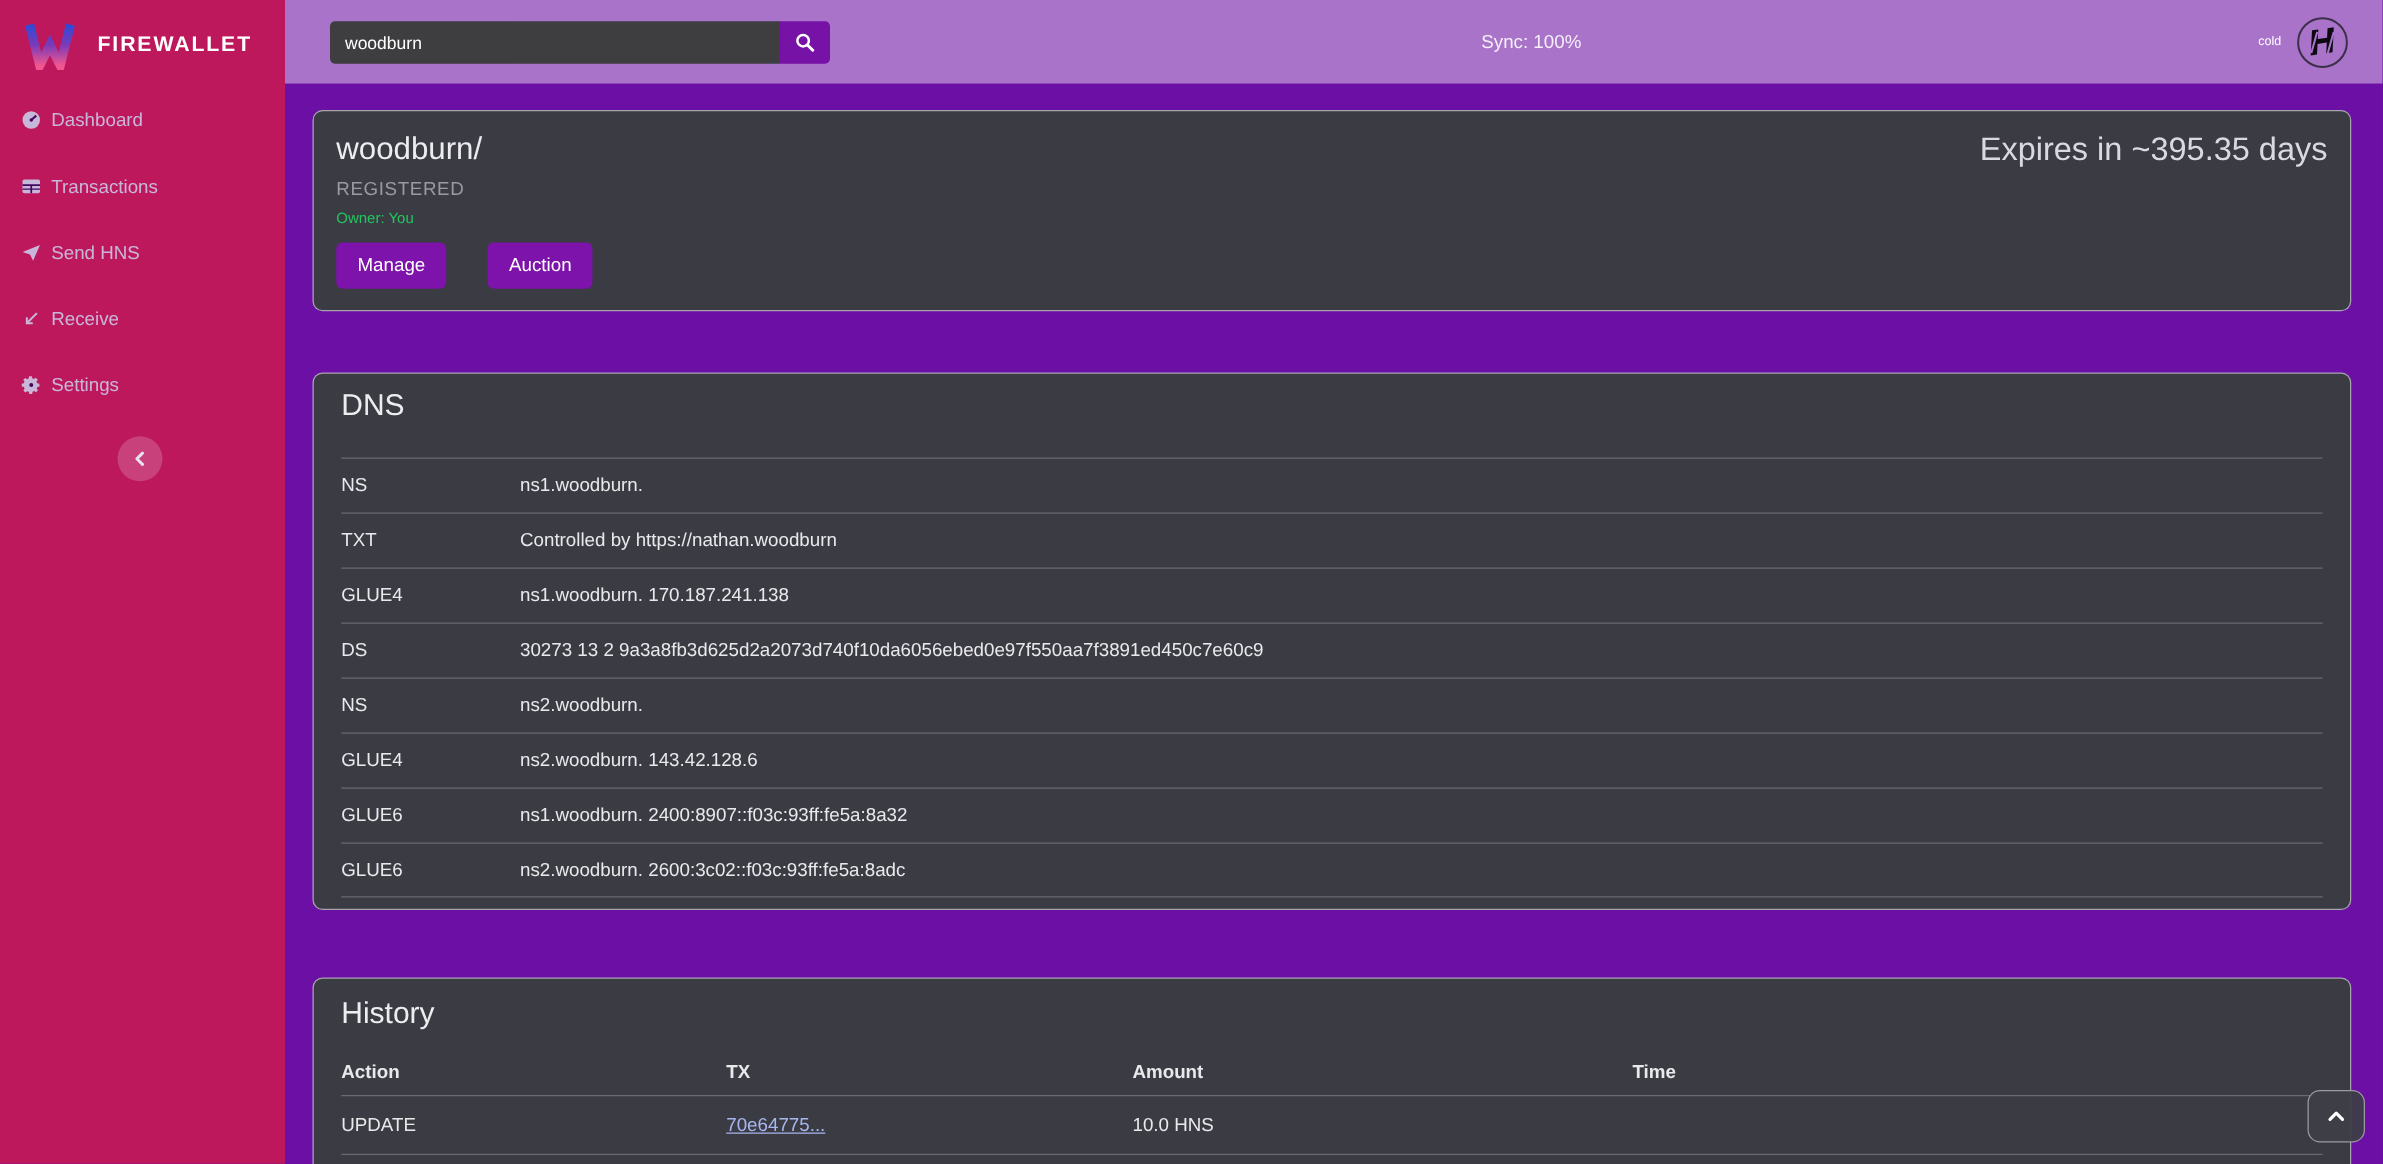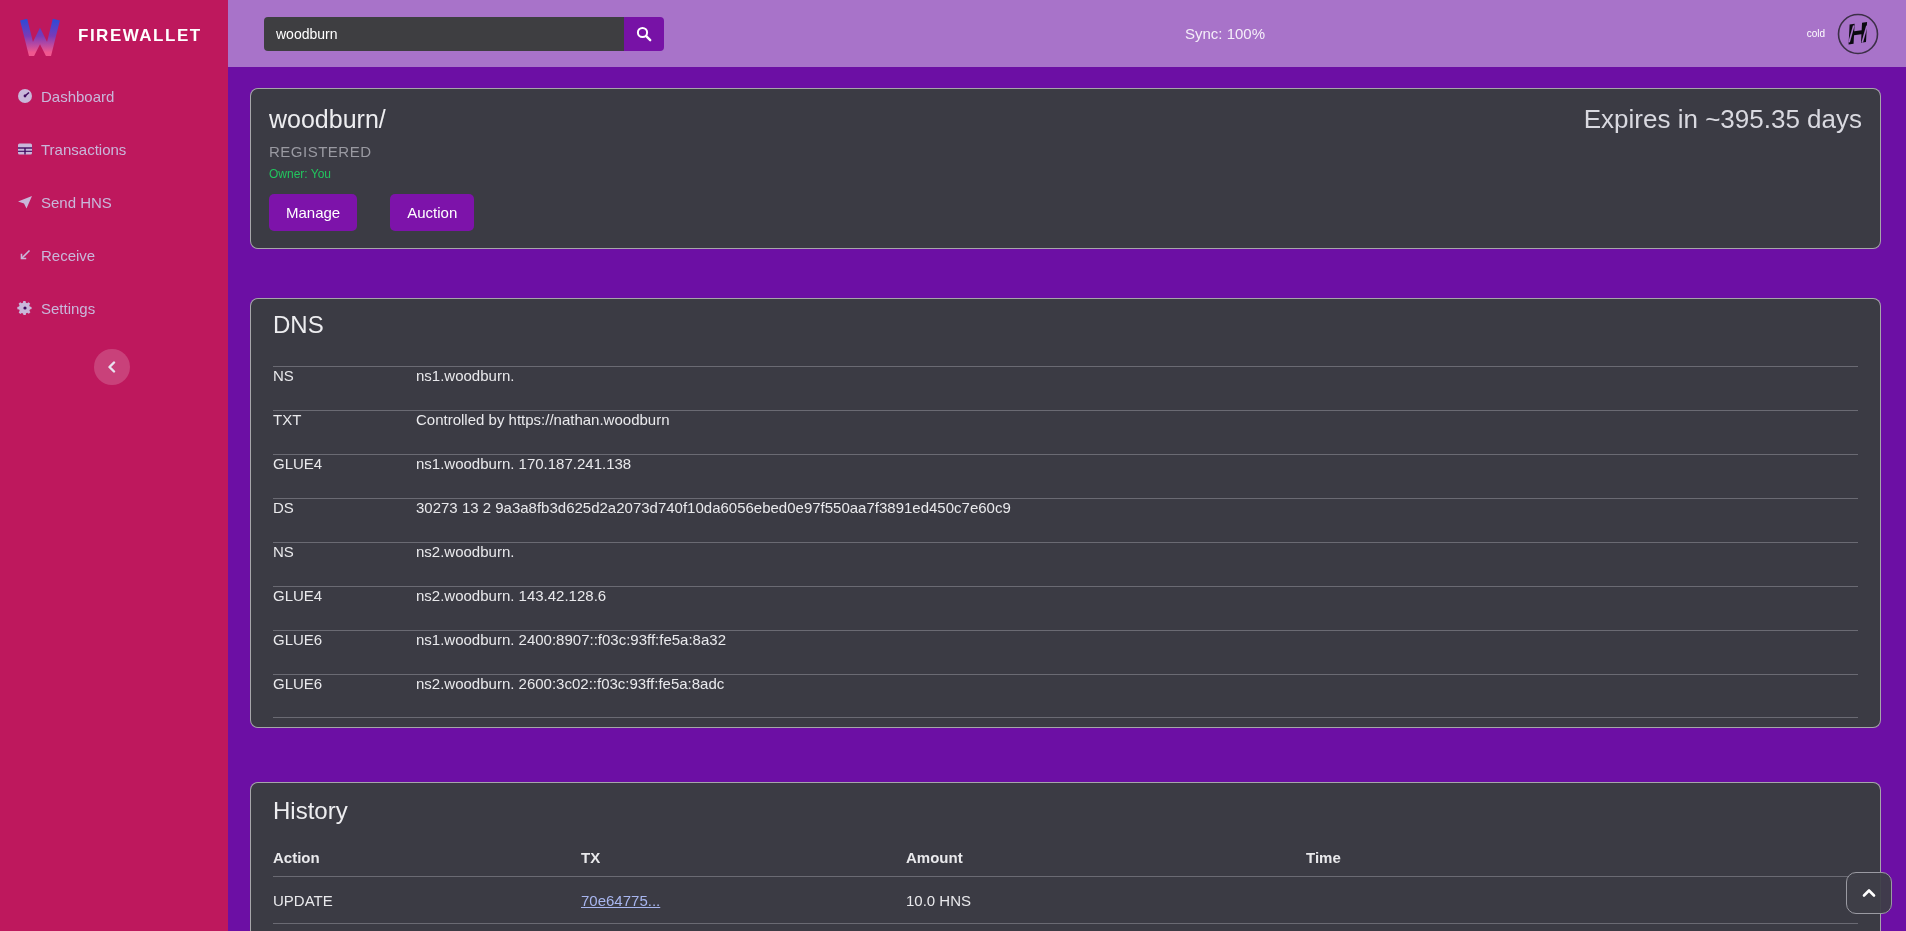--- a/index.html
+++ b/index.html
@@ -109,21 +109,21 @@
     background: #7d13aa; color: #ffffff; border: none; cursor: pointer;
     font-size: 15px; font-family: "Liberation Sans", sans-serif;
     height: 37px; padding: 0 17px; border-radius: 5px;
     margin-right: 33px;
   }
 
   .dns-card { top: 231px; height: 430px; padding: 12px 22px; }
   .card-title { font-size: 24px; font-weight: normal; color: #ededf0; }
   .dns-table { margin-top: 27px; }
   .dns-row {
-    display: flex; align-items: flex-start;
+    display: flex; align-items: center;
     height: 44px; border-top: 1px solid #6a6a73;
     font-size: 15px; color: #e9e9ec;
   }
   .dns-table .dns-row:last-child { border-bottom: 1px solid #6a6a73; }
   .dns-type { width: 143px; flex: none; }
   .dns-value { flex: 1; }
 
   .history-card { top: 715px; height: 300px; padding: 14px 22px; }
   .h-table { margin-top: 13px; }
   .h-row {

